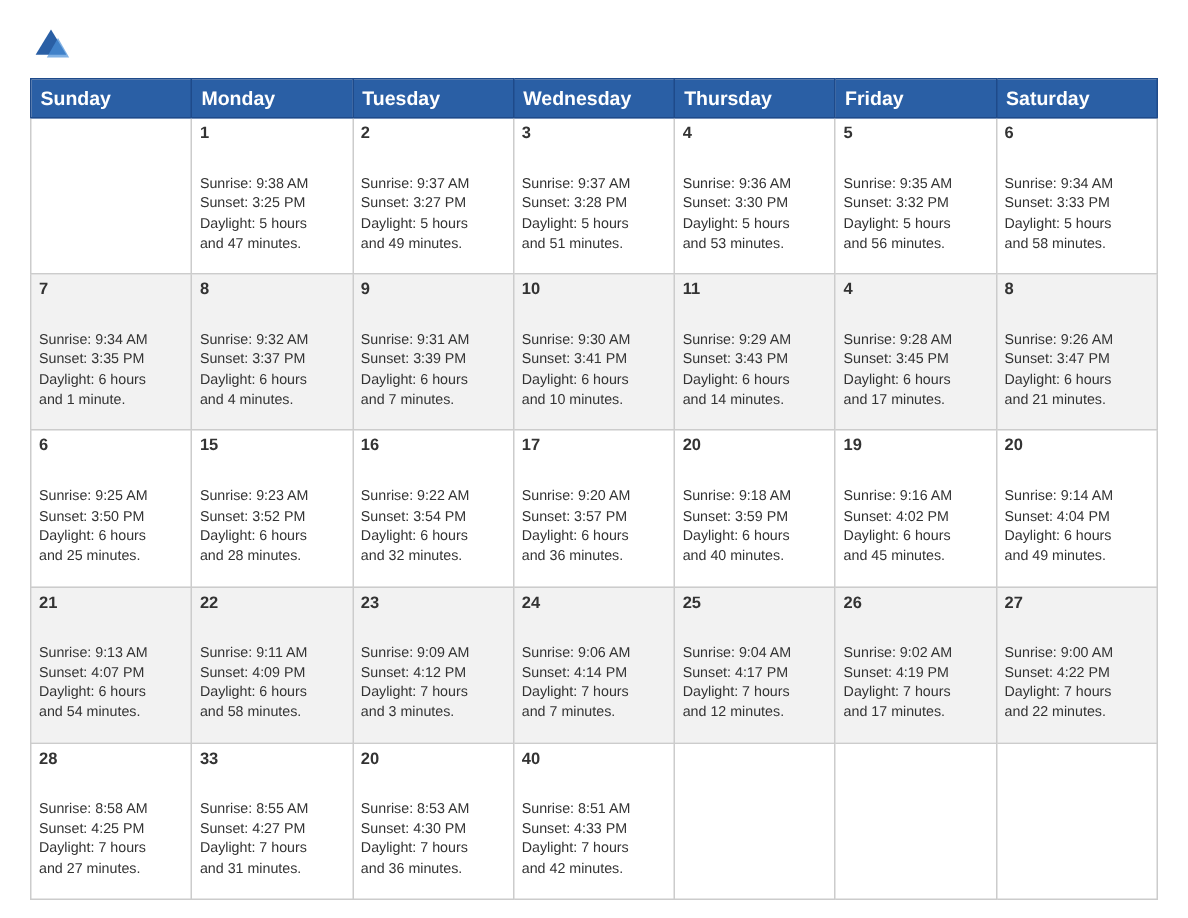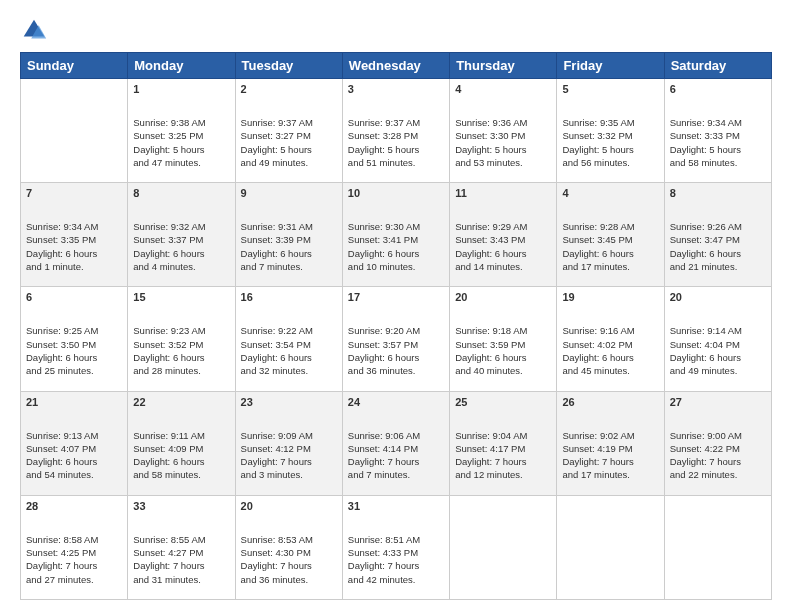--- a/index.html
+++ b/index.html
@@ -268,21 +268,21 @@
           </td>
           <td>
             <span class="day-number">33</span>
             <div class="day-info">Sunrise: 8:55 AM<br>Sunset: 4:27 PM<br>Daylight: 7 hours<br>and 31 minutes.</div>
           </td>
           <td>
             <span class="day-number">20</span>
             <div class="day-info">Sunrise: 8:53 AM<br>Sunset: 4:30 PM<br>Daylight: 7 hours<br>and 36 minutes.</div>
           </td>
           <td>
-            <span class="day-number">31</span>
+            <span class="day-number">40</span>
             <div class="day-info">Sunrise: 8:51 AM<br>Sunset: 4:33 PM<br>Daylight: 7 hours<br>and 42 minutes.</div>
           </td>
           <td class="empty"></td>
           <td class="empty"></td>
           <td class="empty"></td>
         </tr>
       </tbody>
   </table>
 </div>
 

